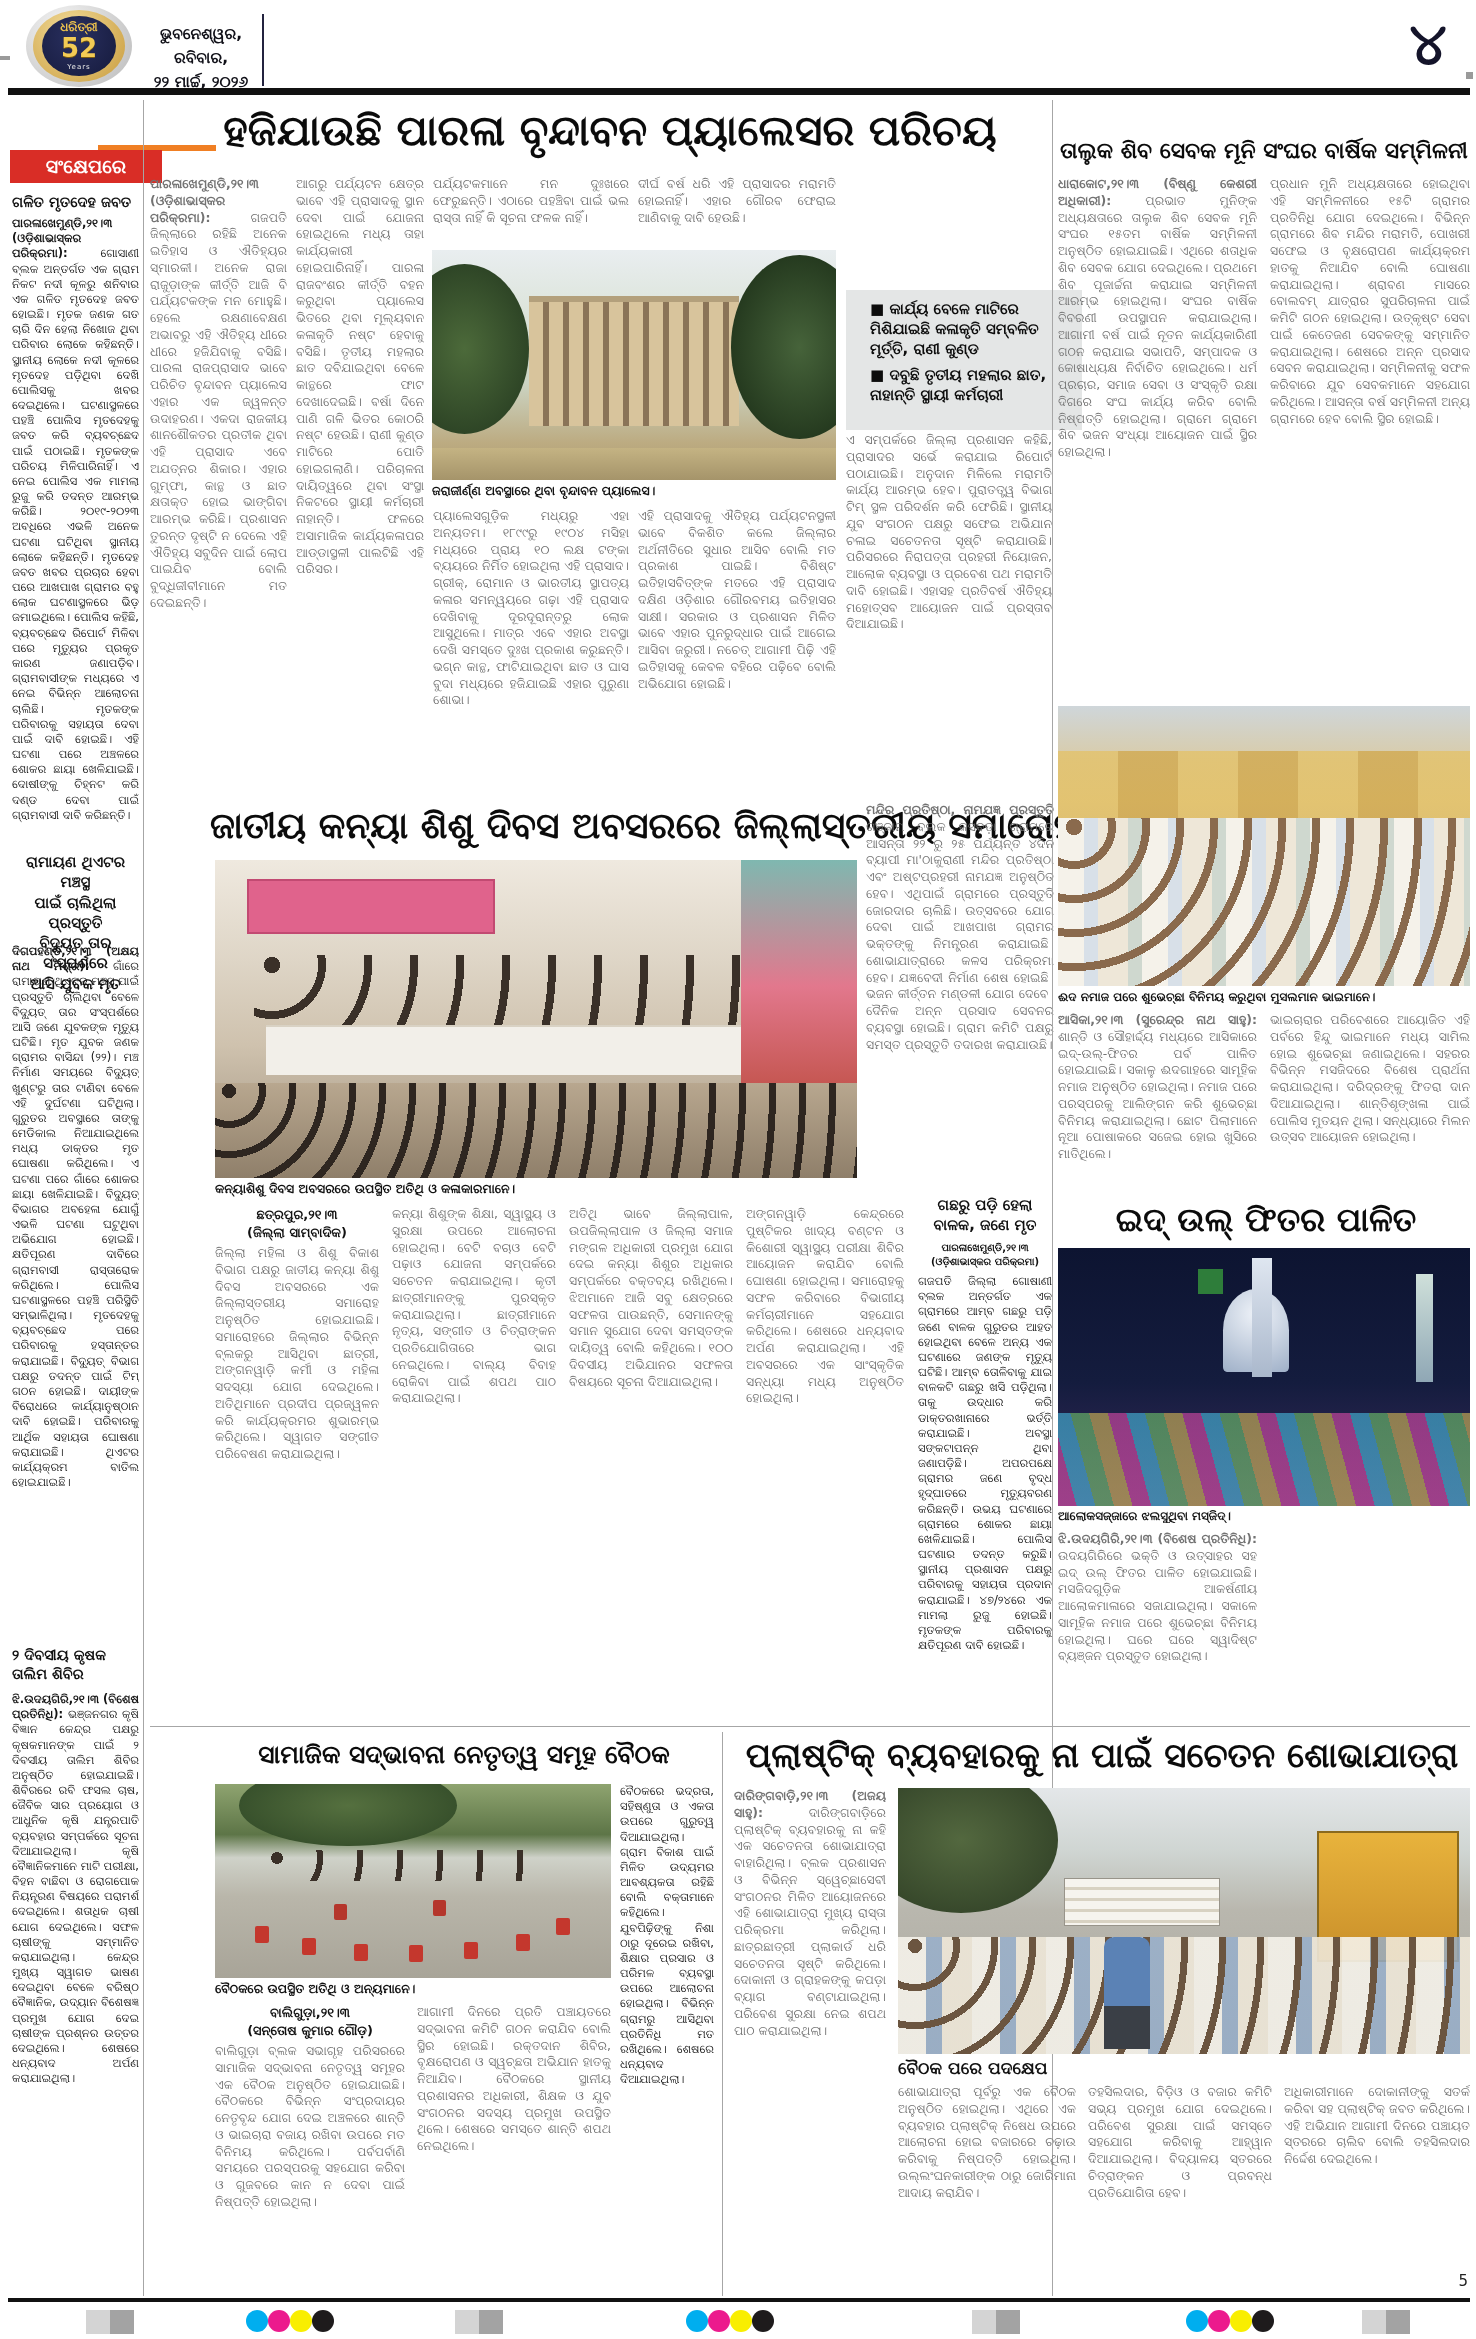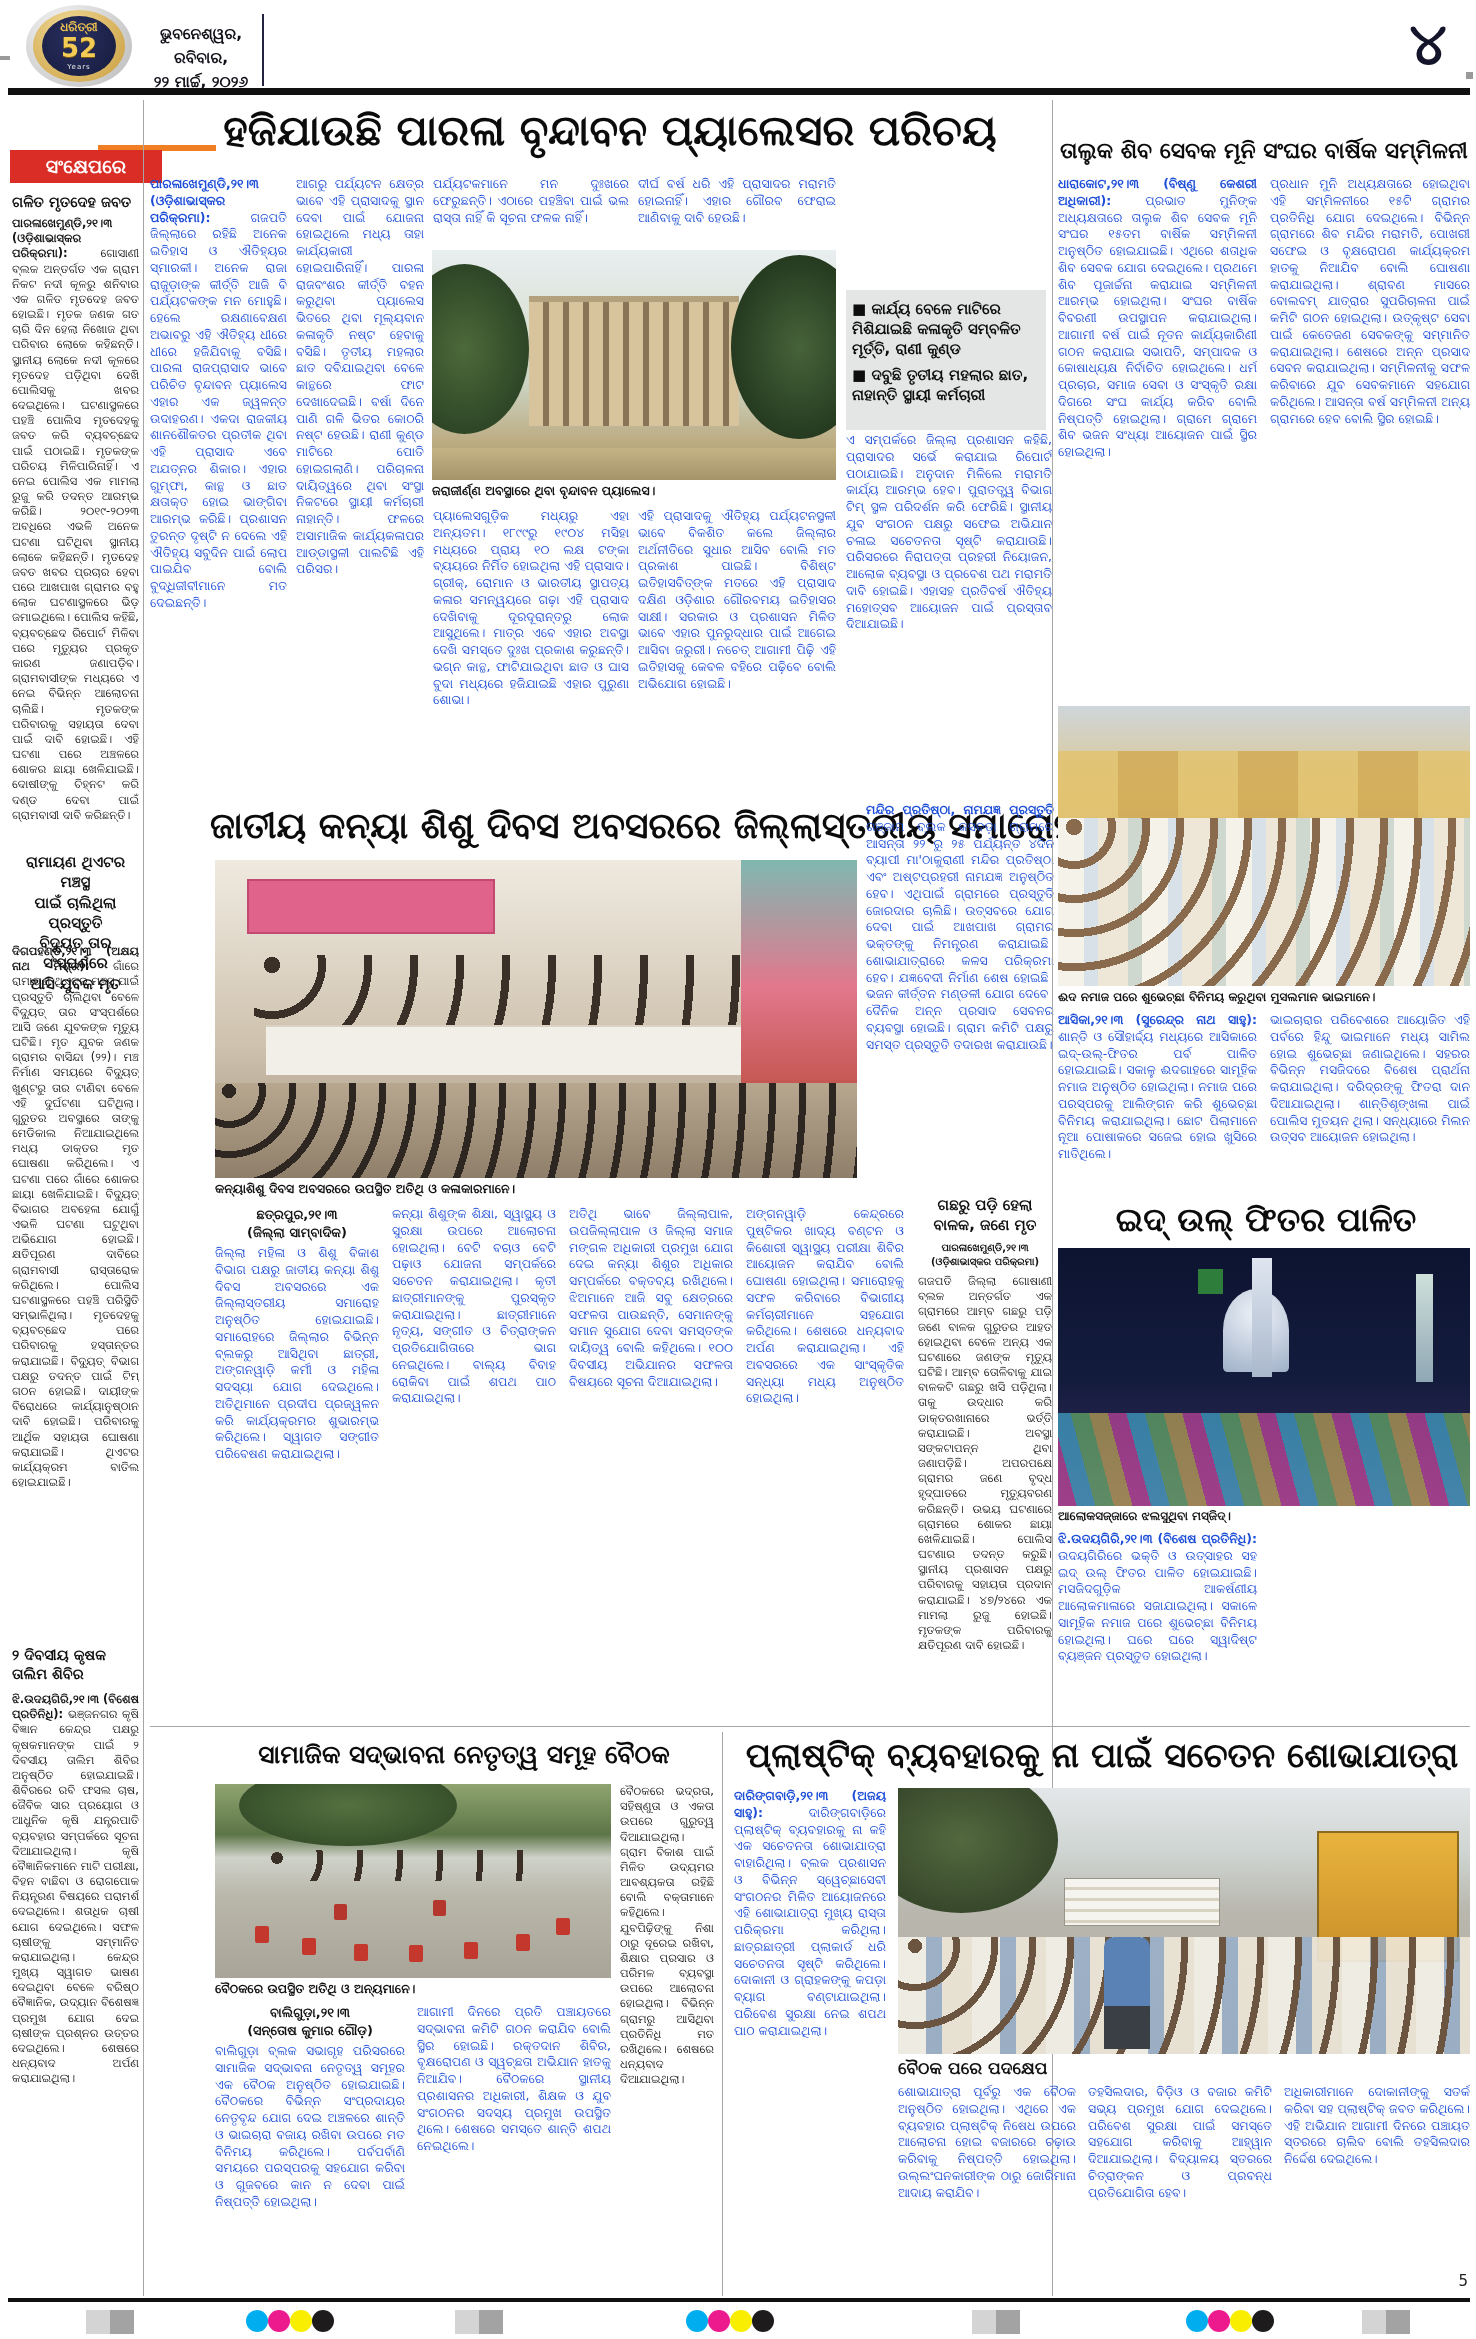--- a/index.html
+++ b/index.html
@@ -1,40 +1,40 @@
 <!DOCTYPE html>
 <html><head>
 <meta charset="utf-8">
 <style>
   html,body{margin:0;padding:0;background:#e9e9e6;}
   #page{position:relative;width:1476px;height:2339px;margin:0 auto;background:#ffffff;
         font-family:"DejaVu Sans","Liberation Sans",sans-serif;color:#111;overflow:hidden;}
   .abs{position:absolute;}
-  .body-text{font-size:12.5px;line-height:1.34;text-align:justify;color:#1d4ed8;overflow:hidden;}
+  .body-text{font-size:12.5px;line-height:1.34;text-align:justify;color:#737373;overflow:hidden;}
   .small-text{font-size:11.5px;line-height:1.32;text-align:justify;color:#141414;overflow:hidden;}
   .dateline{font-weight:bold;}
   .headline{font-weight:bold;color:#0b0b0b;text-align:center;letter-spacing:0;}
   .caption{font-weight:bold;font-size:12.5px;color:#111;white-space:nowrap;overflow:hidden;}
   .vline{background:#a6a6a6;width:1px;}
   .hline{background:#a6a6a6;height:1px;}
   .center{text-align:center;}
   .bold{font-weight:bold;}
   .photo{position:absolute;overflow:hidden;background:#ccc;}
   .photo>div{position:absolute;}
   
   .logo-outer{position:absolute;border-radius:50%;background:radial-gradient(circle at 35% 30%,#f6f6f6,#b9b9b9);}
   .logo-gold{position:absolute;left:7px;top:5px;right:7px;bottom:5px;border-radius:50%;
              background:radial-gradient(circle at 40% 30%,#f3dc9a,#c89b3c);}
   .logo-navy{position:absolute;left:16px;top:11px;right:16px;bottom:11px;border-radius:50%;
              background:radial-gradient(circle at 45% 35%,#2a3060,#151a3c);display:flex;flex-direction:column;
              align-items:center;justify-content:center;}
   .logo-name{color:#f0c44d;font-weight:bold;font-size:12px;line-height:1;}
   .logo-52{color:#f3cb55;font-weight:bold;font-size:26px;line-height:1;margin-top:2px;text-shadow:0 1px 0 #7a5a10;}
   .logo-years{color:#e9e9e9;font-size:7px;letter-spacing:1px;margin-top:2px;}
-  .bullet-box{background:#e4e6e6;padding:10px 6px;}
+  .bullet-box{background:#e4e6e6;padding:10px 24px;}
   .bullet-item{font-weight:bold;font-size:15px;line-height:1.32;color:#0d0d0d;text-align:left;}
   .cmyk{position:absolute;display:flex;}
   .cmyk span{width:22px;height:22px;border-radius:50%;display:inline-block;}
   .cy{background:#00aeef;} .mg{background:#ec1a8d;} .yl{background:#f9ee00;} .bk{background:#1e1b1c;}
   .graypair{position:absolute;display:flex;}
   .graypair i{display:block;width:24px;height:24px;}
   .g1{background:#d4d4d4;} .g2{background:#a3a3a3;}
 </style>
 </head>
 <body>

